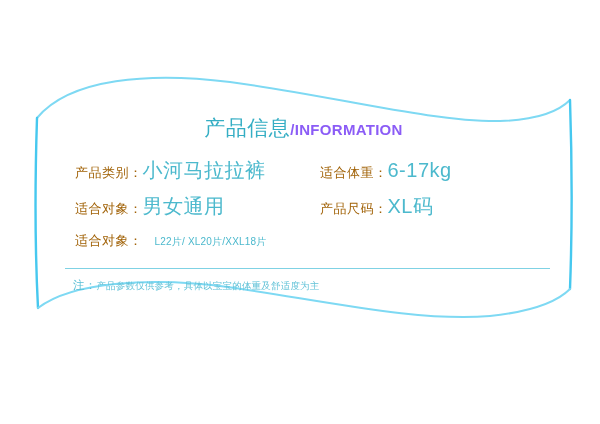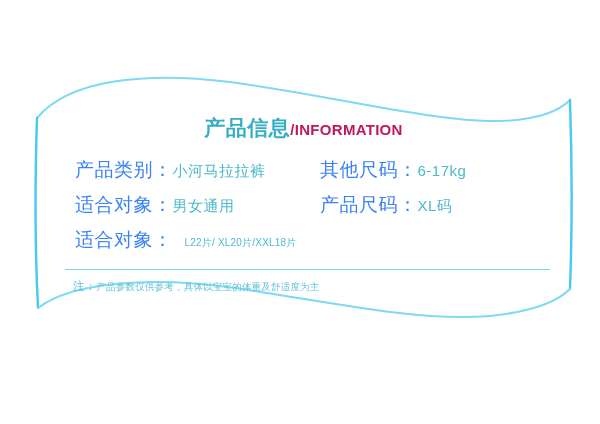--- a/index.html
+++ b/index.html
@@ -41,53 +41,53 @@
     width: 533px;
   }
 
   .title-row {
     text-align: center;
     margin-top: 14px;
     white-space: nowrap;
   }
   .title-cn {
     font-size: 21px;
-    font-weight: bold;
+    font-weight: normal;
     letter-spacing: 0.5px;
     color: #35aec4;
     vertical-align: baseline;
   }
   .title-en {
     font-size: 15px;
     font-weight: bold;
     letter-spacing: 0.3px;
-    color: #be185d;
+    color: #8b5cf6;
     vertical-align: baseline;
   }
 
   .spec-grid {
     margin-top: 18px;
     padding: 0 28px 0 38px;
     display: grid;
     grid-template-columns: 245px 1fr;
     grid-row-gap: 16px;
     align-items: baseline;
   }
 
   .spec-cell {
     white-space: nowrap;
     line-height: 1;
   }
   .spec-label {
-    font-size: 19px;
-    color: #3b82f6;
+    font-size: 13px;
+    color: #a16207;
     letter-spacing: 0.5px;
   }
   .spec-value {
-    font-size: 15px;
+    font-size: 20px;
     color: #4cb9cd;
     letter-spacing: 0.5px;
   }
   .spec-value.small {
     font-size: 10px;
     letter-spacing: 0.2px;
     margin-left: 12px;
   }
 
   .divider {
@@ -130,21 +130,21 @@
       <span class="title-cn">产品信息</span><span class="title-en">/INFORMATION</span>
     </div>
 
     <div class="spec-grid">
 
       <div class="spec-cell">
         <span class="spec-label">产品类别：</span><span class="spec-value">小河马拉拉裤</span>
       </div>
 
       <div class="spec-cell">
-        <span class="spec-label">其他尺码：</span><span class="spec-value">6-17kg</span>
+        <span class="spec-label">适合体重：</span><span class="spec-value">6-17kg</span>
       </div>
 
       <div class="spec-cell">
         <span class="spec-label">适合对象：</span><span class="spec-value">男女通用</span>
       </div>
 
       <div class="spec-cell">
         <span class="spec-label">产品尺码：</span><span class="spec-value">XL码</span>
       </div>
 

